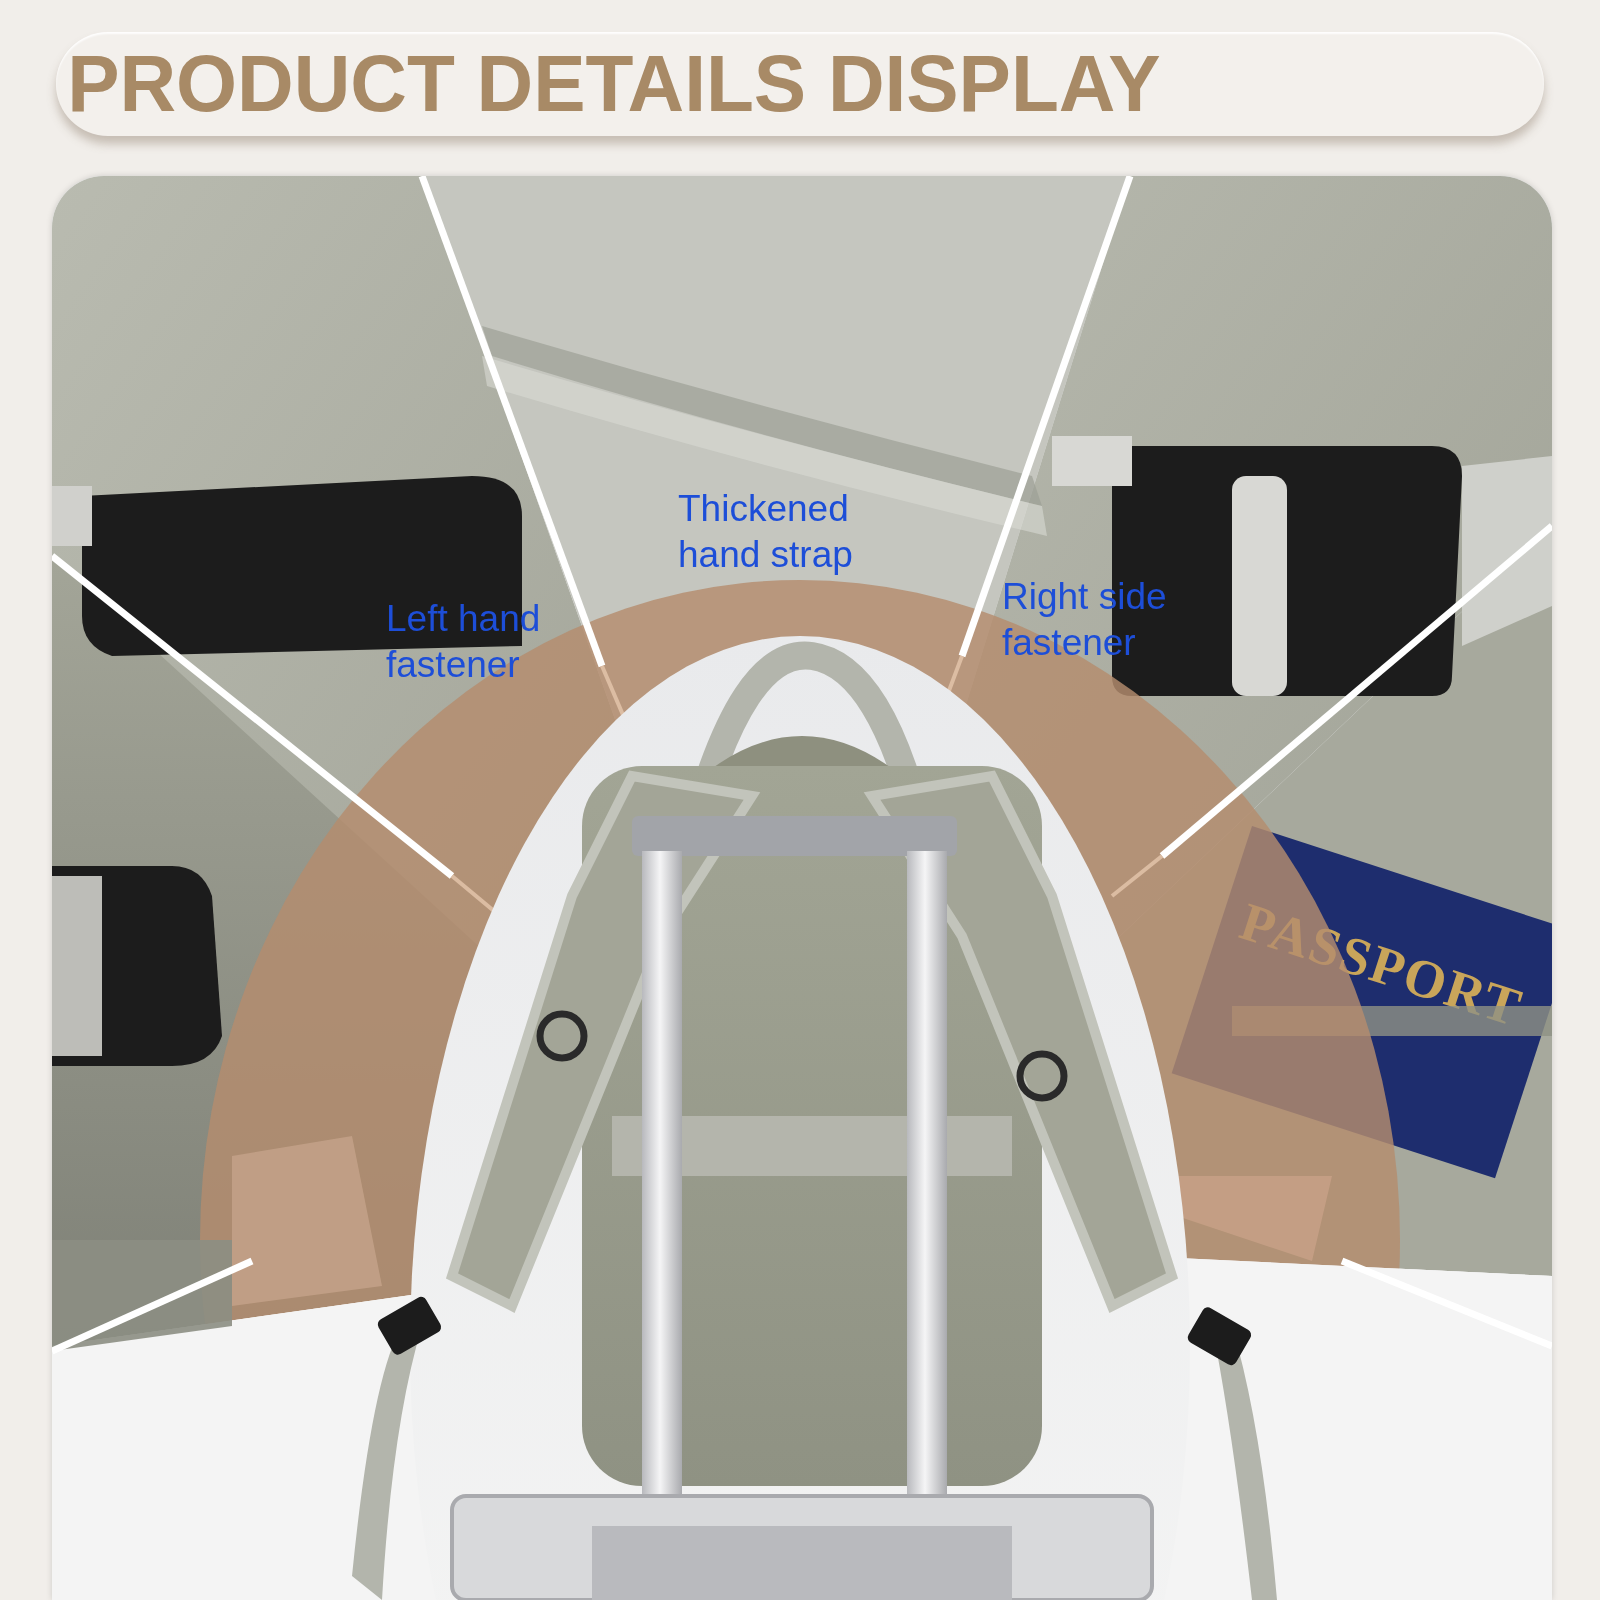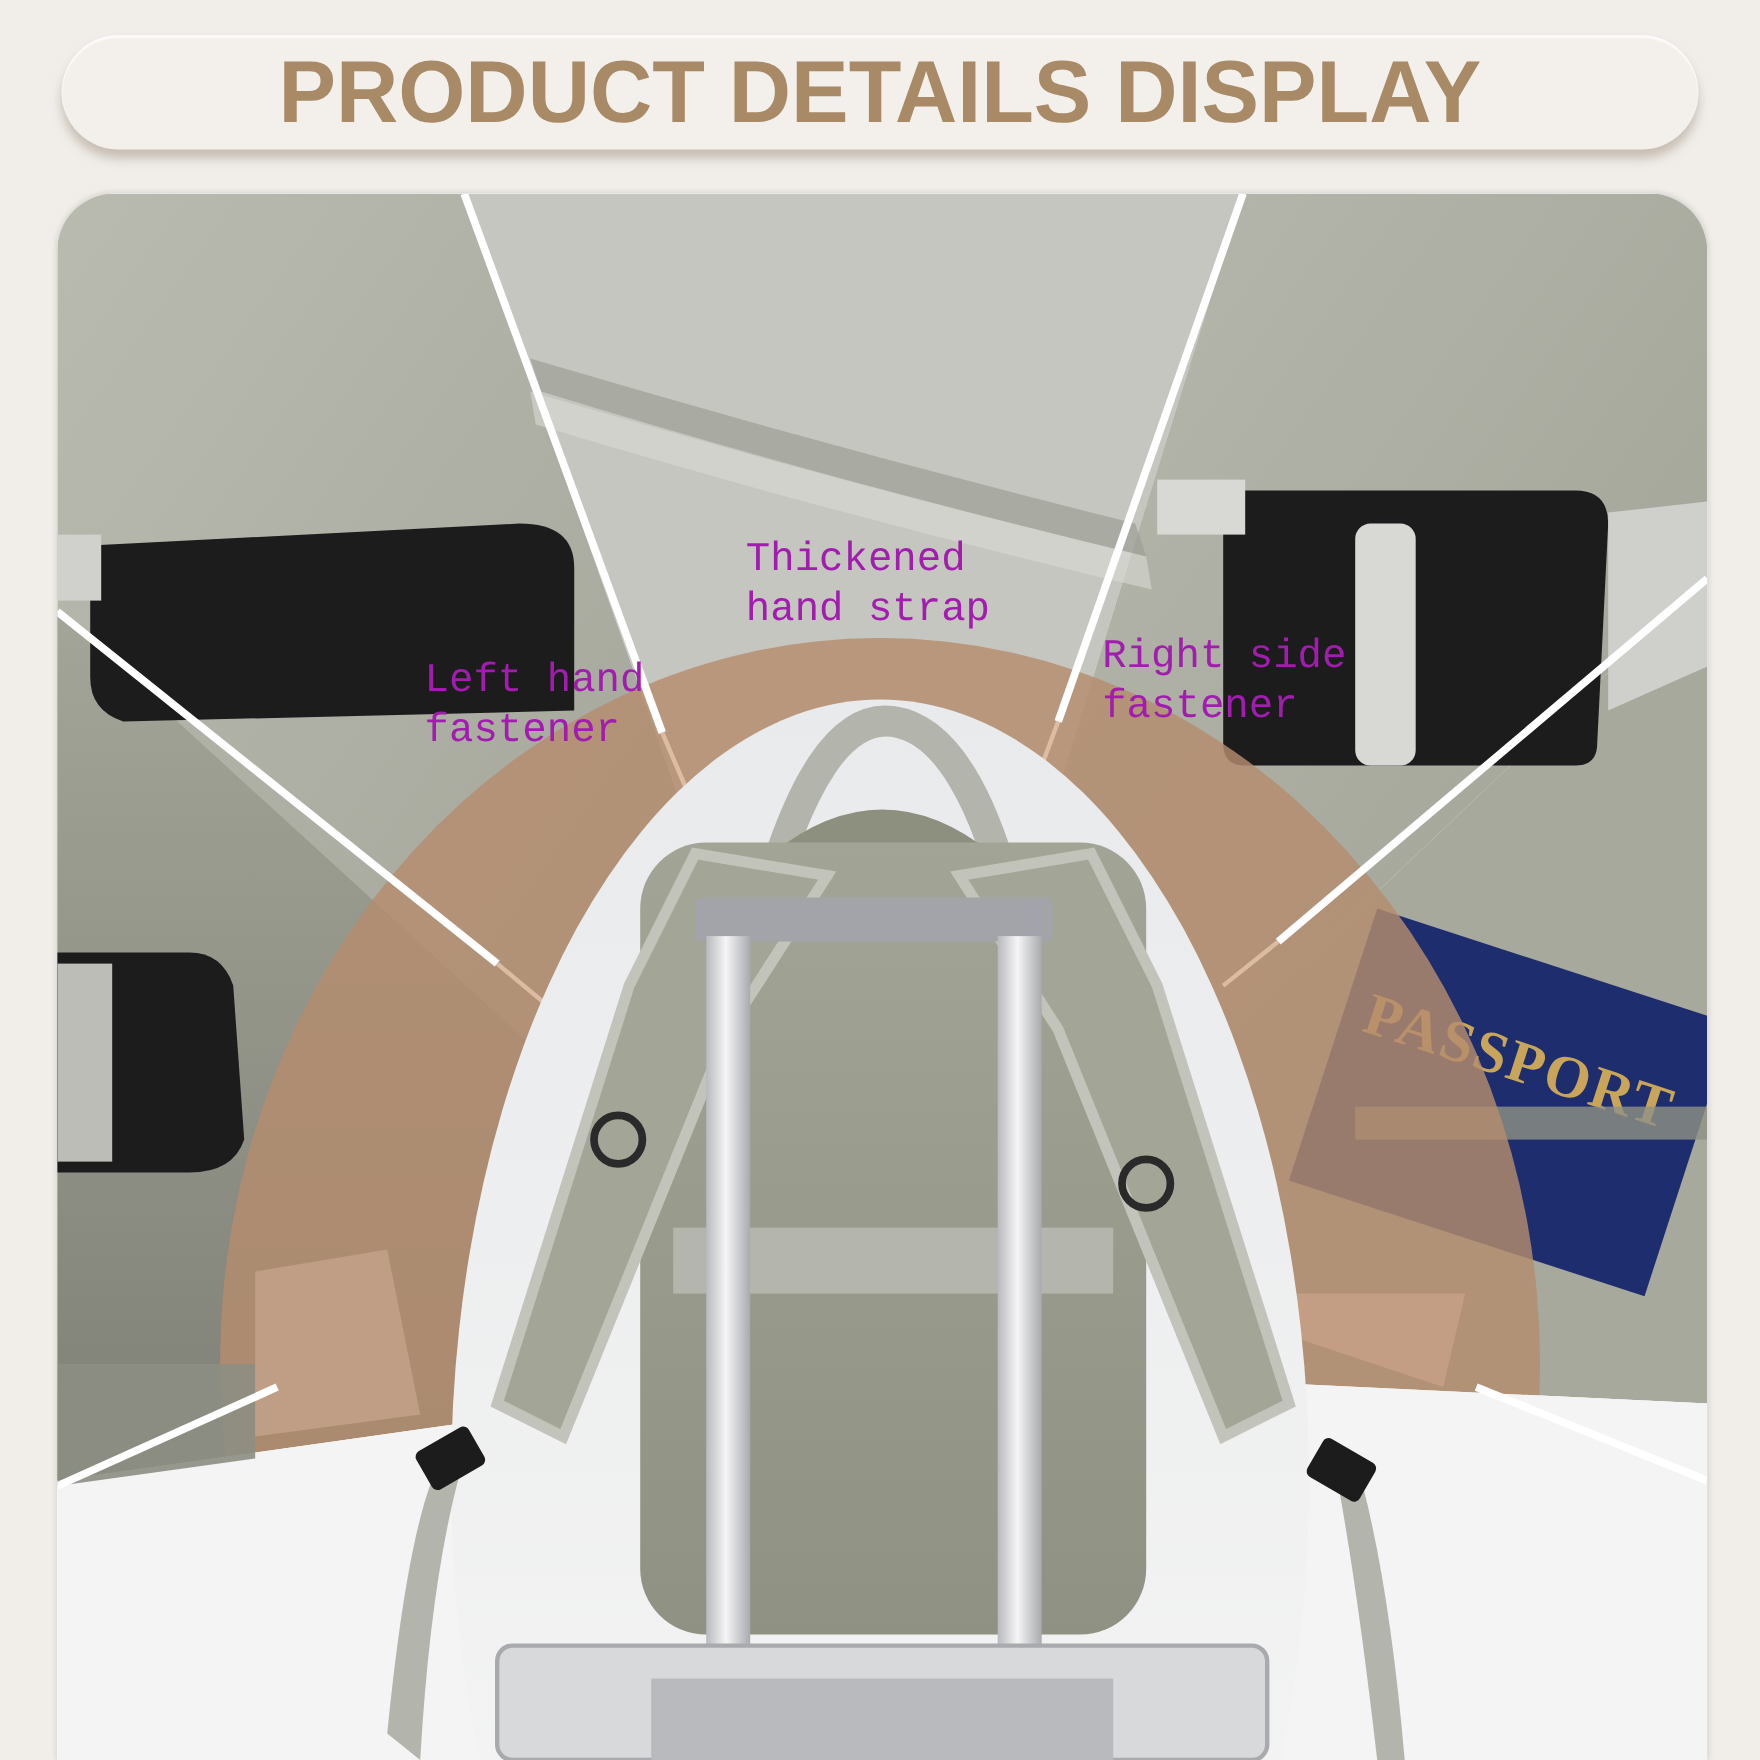--- a/index.html
+++ b/index.html
@@ -1,36 +1,36 @@
 <!DOCTYPE html>
 <html><head>
 <meta charset="utf-8">
 <style>
   html, body { margin:0; padding:0; }
   body { width:1600px; height:1600px; background:#f1eeea; position:relative; overflow:hidden; font-family:"Liberation Sans", sans-serif; }
   .title-pill {
     position:absolute; left:56px; top:32px; width:1488px; height:104px;
     background:#f3f0ec; border-radius:52px;
     box-shadow: 0 8px 10px rgba(120,100,80,0.35), inset 0 2px 2px rgba(255,255,255,0.9);
-    display:flex; align-items:center; justify-content:center;
+    display:flex; align-items:center; 
   }
   .title-text {
     color:#a88a66; font-weight:bold; font-size:80px; letter-spacing:0px;
     transform: scaleX(0.98);
     font-family:"Liberation Sans", sans-serif;
   }
   .panel {
     position:absolute; left:52px; top:176px; width:1500px; height:1424px;
     border-radius:52px 52px 0 0; overflow:hidden;
     background:#fff; box-shadow: 0 0 6px rgba(0,0,0,0.15);
   }
   .panel svg { position:absolute; left:0; top:0; }
   .label {
-    position:absolute; color:#a21caf; font-size:37px; line-height:46px;
-    font-family:Liberation Mono, monospace; white-space:pre-line;
+    position:absolute; color:#1d4ed8; font-size:37px; line-height:46px;
+    font-family:Liberation Sans, sans-serif; white-space:pre-line;
   }
 </style>
 </head>
 <body>
 
 <div class="title-pill">
   <span class="title-text">PRODUCT DETAILS DISPLAY</span>
 </div>
 
 <div class="panel">

